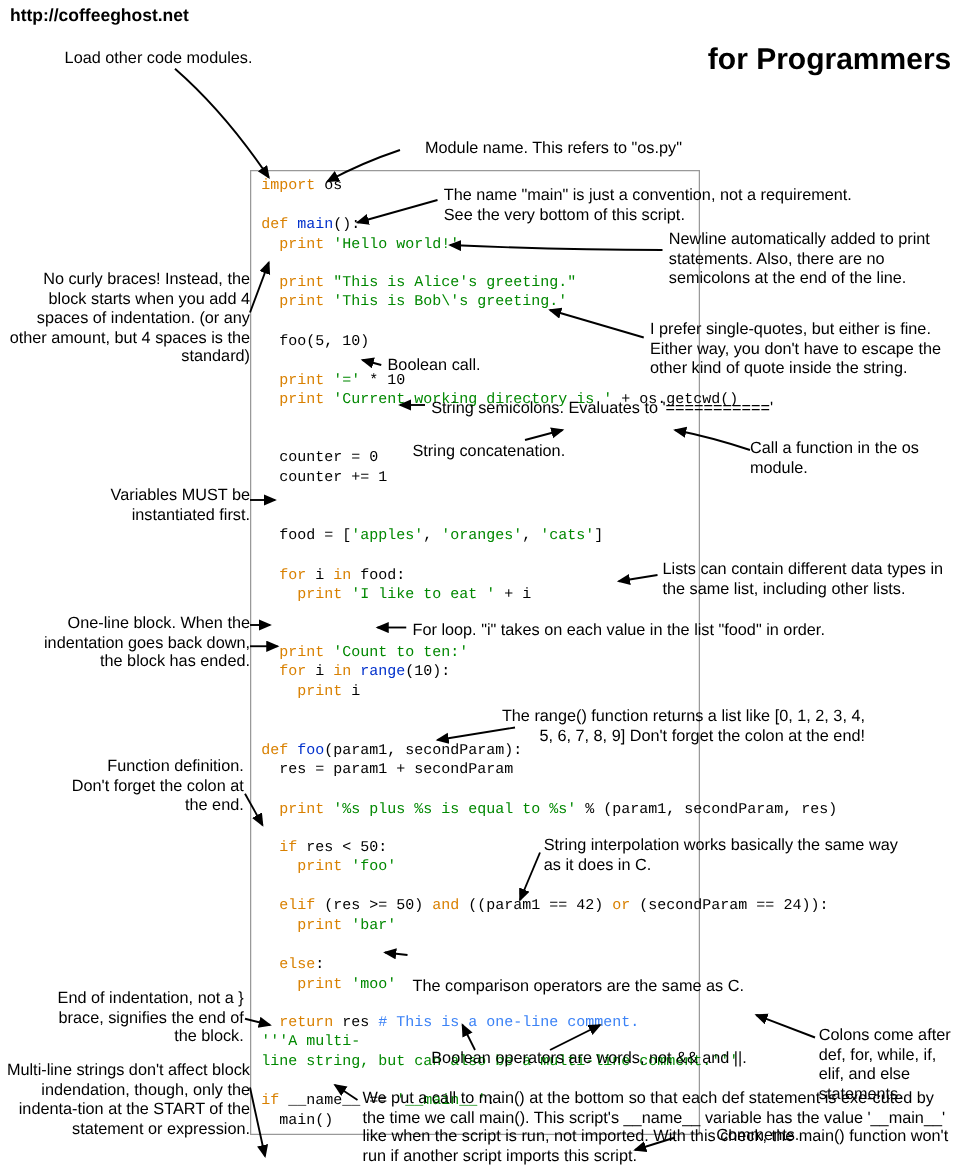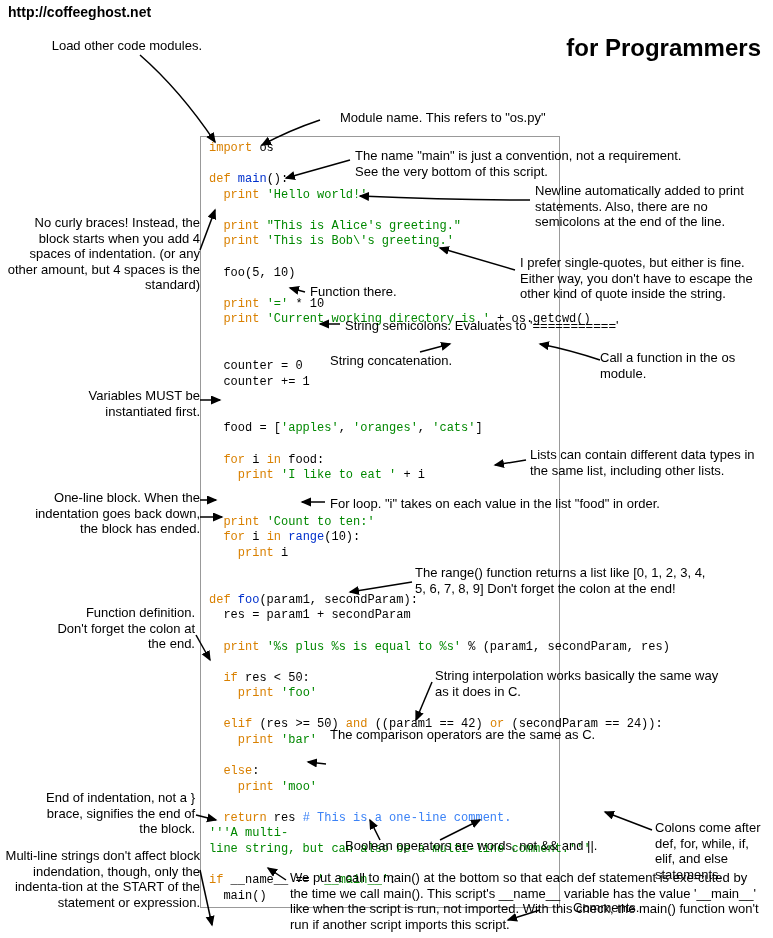--- a/index.html
+++ b/index.html
@@ -76,32 +76,32 @@
 </div>
 
 <div class="codebox" id="codebox"><div style="height: 15.5918px; line-height: 15.5918px;"><span class="kw">import</span><span> os</span></div><div style="height: 15.5918px; line-height: 15.5918px;">&nbsp;</div><div style="height: 15.5918px; line-height: 15.5918px;"><span class="kw">def</span><span> </span><span class="fn">main</span><span>():</span></div><div style="height: 15.5918px; line-height: 15.5918px;"><span>  </span><span class="kw">print</span><span> </span><span class="str">'Hello world!'</span></div><div style="height: 15.5918px; line-height: 15.5918px;">&nbsp;</div><div style="height: 15.5918px; line-height: 15.5918px;"><span>  </span><span class="kw">print</span><span> </span><span class="str">"This is Alice's greeting."</span></div><div style="height: 15.5918px; line-height: 15.5918px;"><span>  </span><span class="kw">print</span><span> </span><span class="str">'This is Bob\'s greeting.'</span></div><div style="height: 15.5918px; line-height: 15.5918px;">&nbsp;</div><div style="height: 15.5918px; line-height: 15.5918px;"><span>  foo(5, 10)</span></div><div style="height: 15.5918px; line-height: 15.5918px;">&nbsp;</div><div style="height: 15.5918px; line-height: 15.5918px;"><span>  </span><span class="kw">print</span><span> </span><span class="str">'='</span><span> * 10</span></div><div style="height: 15.5918px; line-height: 15.5918px;"><span>  </span><span class="kw">print</span><span> </span><span class="str">'Current working directory is '</span><span> + os.getcwd()</span></div><div style="height: 15.5918px; line-height: 15.5918px;">&nbsp;</div><div style="height: 15.5918px; line-height: 15.5918px;">&nbsp;</div><div style="height: 15.5918px; line-height: 15.5918px;"><span>  counter = 0</span></div><div style="height: 15.5918px; line-height: 15.5918px;"><span>  counter += 1</span></div><div style="height: 15.5918px; line-height: 15.5918px;">&nbsp;</div><div style="height: 15.5918px; line-height: 15.5918px;">&nbsp;</div><div style="height: 15.5918px; line-height: 15.5918px;"><span>  food = [</span><span class="str">'apples'</span><span>, </span><span class="str">'oranges'</span><span>, </span><span class="str">'cats'</span><span>]</span></div><div style="height: 15.5918px; line-height: 15.5918px;">&nbsp;</div><div style="height: 15.5918px; line-height: 15.5918px;"><span>  </span><span class="kw">for</span><span> i </span><span class="kw">in</span><span> food:</span></div><div style="height: 15.5918px; line-height: 15.5918px;"><span>    </span><span class="kw">print</span><span> </span><span class="str">'I like to eat '</span><span> + i</span></div><div style="height: 15.5918px; line-height: 15.5918px;">&nbsp;</div><div style="height: 15.5918px; line-height: 15.5918px;">&nbsp;</div><div style="height: 15.5918px; line-height: 15.5918px;"><span>  </span><span class="kw">print</span><span> </span><span class="str">'Count to ten:'</span></div><div style="height: 15.5918px; line-height: 15.5918px;"><span>  </span><span class="kw">for</span><span> i </span><span class="kw">in</span><span> </span><span class="fn">range</span><span>(10):</span></div><div style="height: 15.5918px; line-height: 15.5918px;"><span>    </span><span class="kw">print</span><span> i</span></div><div style="height: 15.5918px; line-height: 15.5918px;">&nbsp;</div><div style="height: 15.5918px; line-height: 15.5918px;">&nbsp;</div><div style="height: 15.5918px; line-height: 15.5918px;"><span class="kw">def</span><span> </span><span class="fn">foo</span><span>(param1, secondParam):</span></div><div style="height: 15.5918px; line-height: 15.5918px;"><span>  res = param1 + secondParam</span></div><div style="height: 15.5918px; line-height: 15.5918px;">&nbsp;</div><div style="height: 15.5918px; line-height: 15.5918px;"><span>  </span><span class="kw">print</span><span> </span><span class="str">'%s plus %s is equal to %s'</span><span> % (param1, secondParam, res)</span></div><div style="height: 15.5918px; line-height: 15.5918px;">&nbsp;</div><div style="height: 15.5918px; line-height: 15.5918px;"><span>  </span><span class="kw">if</span><span> res &lt; 50:</span></div><div style="height: 15.5918px; line-height: 15.5918px;"><span>    </span><span class="kw">print</span><span> </span><span class="str">'foo'</span></div><div style="height: 15.5918px; line-height: 15.5918px;">&nbsp;</div><div style="height: 15.5918px; line-height: 15.5918px;"><span>  </span><span class="kw">elif</span><span> (res &gt;= 50) </span><span class="kw">and</span><span> ((param1 == 42) </span><span class="kw">or</span><span> (secondParam == 24)):</span></div><div style="height: 15.5918px; line-height: 15.5918px;"><span>    </span><span class="kw">print</span><span> </span><span class="str">'bar'</span></div><div style="height: 15.5918px; line-height: 15.5918px;">&nbsp;</div><div style="height: 15.5918px; line-height: 15.5918px;"><span>  </span><span class="kw">else</span><span>:</span></div><div style="height: 15.5918px; line-height: 15.5918px;"><span>    </span><span class="kw">print</span><span> </span><span class="str">'moo'</span></div><div style="height: 15.5918px; line-height: 15.5918px;">&nbsp;</div><div style="height: 15.5918px; line-height: 15.5918px;"><span>  </span><span class="kw">return</span><span> res </span><span class="cmt"># This is a one-line comment.</span></div><div style="height: 15.5918px; line-height: 15.5918px;"><span class="str">'''A multi-</span></div><div style="height: 15.5918px; line-height: 15.5918px;"><span class="str">line string, but can also be a multi-line comment.'''</span></div><div style="height: 15.5918px; line-height: 15.5918px;">&nbsp;</div><div style="height: 15.5918px; line-height: 15.5918px;"><span class="kw">if</span><span> __name__ == </span><span class="str">'__main__'</span><span>:</span></div><div style="height: 15.5918px; line-height: 15.5918px;"><span>  main()</span></div></div>
 
 <div class="annot left" style="left:12px; top:38px; width:190px;">Load other code modules.</div>
 <div class="annot center" style="left:340px; top:110px; width:230px;">Module name. This refers to "os.py"</div>
 <div class="annot right" style="left:355px; top:148px; width:340px;">The name "main" is just a convention, not a requirement. See the very bottom of this script.</div>
 <div class="annot right" style="left:535px; top:183px; width:230px;">Newline automatically added to print statements. Also, there are no semicolons at the end of the line.</div>
 <div class="annot left" style="left:5px;  top:215px; width:195px;">No curly braces! Instead, the block starts when you add 4 spaces of indentation. (or any other amount, but 4 spaces is the standard)</div>
 <div class="annot right" style="left:520px; top:255px; width:245px;">I prefer single-quotes, but either is fine. Either way, you don't have to escape the other kind of quote inside the string.</div>
-<div class="annot center" style="left:310px; top:284px; width:120px;">Function there.</div>
+<div class="annot center" style="left:310px; top:284px; width:120px;">Boolean call.</div>
 <div class="annot center" style="left:345px; top:318px; width:350px;">String semicolons. Evaluates to '==========='</div>
 <div class="annot center" style="left:330px; top:353px; width:160px;">String concatenation.</div>
 <div class="annot right" style="left:600px; top:350px; width:160px;">Call a function in the os module.</div>
 <div class="annot left" style="left:40px; top:388px; width:160px;">Variables MUST be instantiated first.</div>
 <div class="annot right" style="left:530px; top:447px; width:240px;">Lists can contain different data types in the same list, including other lists.</div>
 <div class="annot left" style="left:15px; top:490px; width:185px;">One-line block. When the indentation goes back down, the block has ended.</div>
 <div class="annot center" style="left:330px; top:496px; width:390px;">For loop. "i" takes on each value in the list "food" in order.</div>
-<div class="annot right" style="left:415px; top:565px; width:300px;">The range() function returns a list like [0, 1, 2, 3, 4, 5, 6, 7, 8, 9]  Don't forget the colon at the end!</div>
+<div class="annot right" style="left:392px; top:565px; width:300px;text-align:right;">The range() function returns a list like [0, 1, 2, 3, 4, 5, 6, 7, 8, 9]  Don't forget the colon at the end!</div>
 <div class="annot left" style="left:55px; top:605px; width:140px;">Function definition. Don't forget the colon at the end.</div>
 <div class="annot right" style="left:435px; top:668px; width:290px;">String interpolation works basically the same way as it does in C.</div>
-<div class="annot center" style="left: 330px; top: 727px; width: 310px;">The comparison operators are the same as C.</div>
+<div class="annot center" style="left: 330px; top: 781px; width: 310px;">The comparison operators are the same as C.</div>
 <div class="annot left" style="left:35px; top:790px; width:160px;">End of indentation, not a } brace, signifies the end of the block.</div>
 <div class="annot center" style="left: 345px; top: 838px; width: 280px;">Boolean operators are words, not &amp;&amp; and ||.</div>
 <div class="annot right" style="left:655px; top:820px; width:115px;">Colons come after def, for, while, if, elif, and else statements.</div>
 <div class="annot center" style="left: 545px; top: 900px; width: 100px; margin-left: 28px;">Comments.</div>
 <div class="annot left" style="left: 5px; top: 848px; width: 195px; text-align: right;">Multi-line strings don't affect block indendation, though, only the indenta-tion at the START of the statement or expression.</div>
 
 <style>
   
 </style>
 

